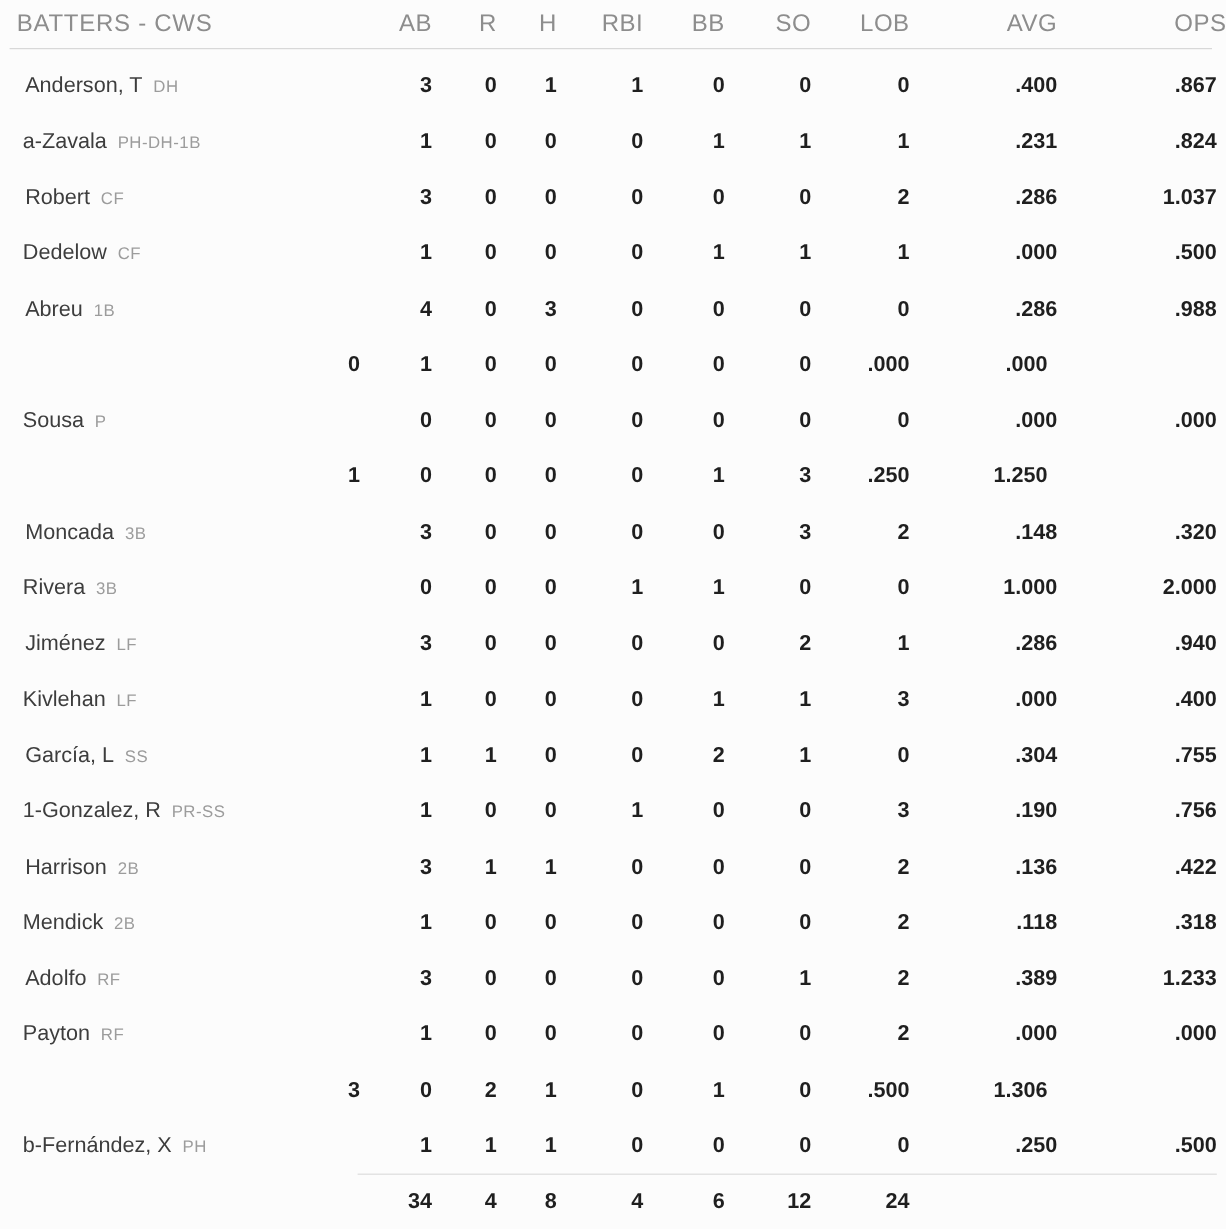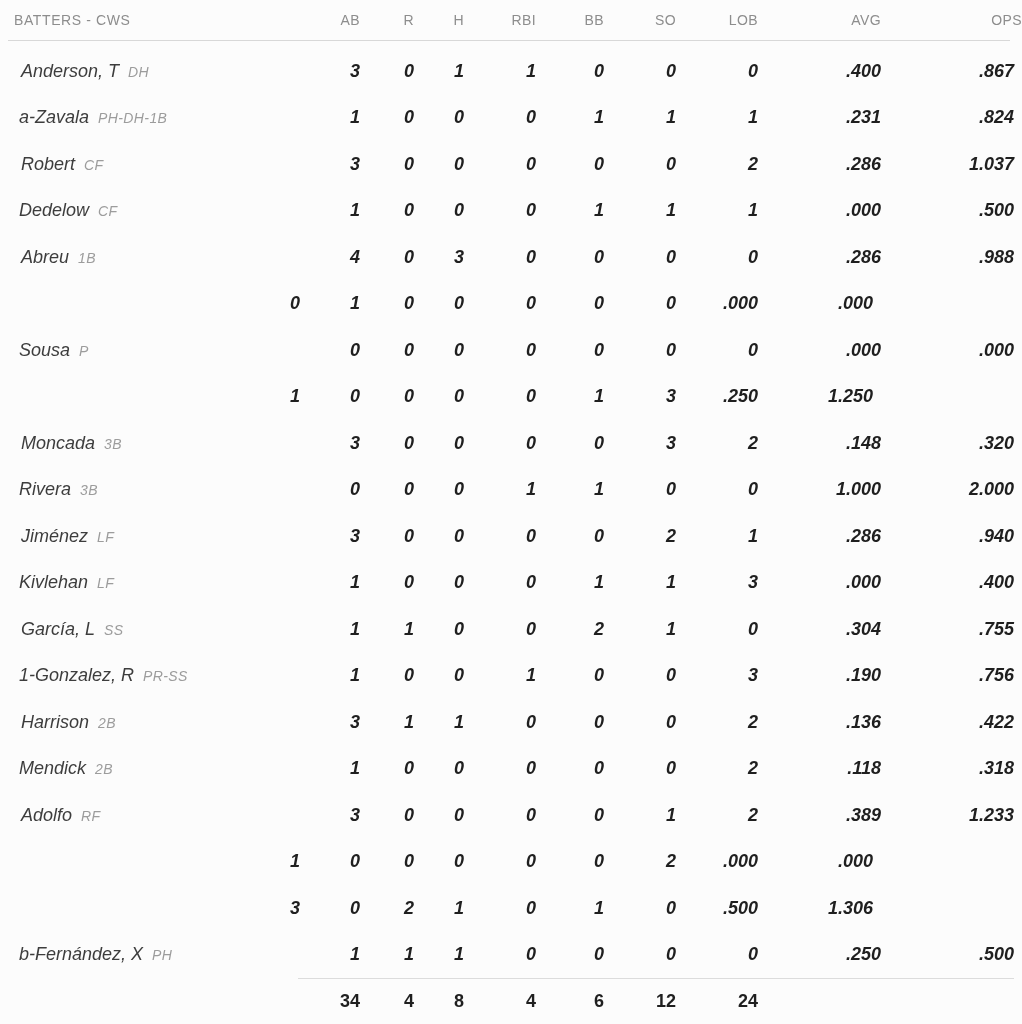--- a/index.html
+++ b/index.html
@@ -12,38 +12,38 @@
     font-family: "Liberation Sans", "DejaVu Sans", sans-serif;
     overflow: hidden;
   }
   .grid-row {
     display: grid;
     grid-template-columns: 300px 60px 54px 50px 72px 68px 72px 82px 123px 141px;
     align-items: center;
   }
   .header-row { height: 40px; }
   .header-cell {
-    font-size: 14px;
+    font-size: 20px;
     color: #8d8d8d;
     letter-spacing: 0.4px;
     text-align: right;
     white-space: nowrap;
   }
   .header-cell.title-cell {
     text-align: left;
     padding-left: 14px;
     letter-spacing: 0.6px;
   }
   .header-divider {
     height: 1px;
     background: #d8d8d8;
     margin: 0 12px 0 8px;
   }
   .rows-wrap { padding-top: 7px; }
-  .batter-row { height: 46.5px; font-style: italic; }
+  .batter-row { height: 46.5px; }
   .player-cell {
     padding-left: 21px;
     white-space: nowrap;
     overflow: hidden;
   }
   .batter-row.sub .player-cell { padding-left: 19px; }
   .player-name {
     font-size: 18px;
     font-weight: 500;
     color: #3d3d3d;
@@ -287,20 +287,21 @@
         <div class="stat-cell">0</div>
         <div class="stat-cell">0</div>
         <div class="stat-cell">0</div>
         <div class="stat-cell">0</div>
         <div class="stat-cell">1</div>
         <div class="stat-cell">2</div>
         <div class="stat-cell">.389</div>
         <div class="stat-cell last">1.233</div>
       </div>
       <div class="grid-row batter-row sub">
+        <div class="player-cell"><span class="player-name">Payton</span><span class="player-pos">RF</span></div>
         <div class="stat-cell">1</div>
         <div class="stat-cell">0</div>
         <div class="stat-cell">0</div>
         <div class="stat-cell">0</div>
         <div class="stat-cell">0</div>
         <div class="stat-cell">0</div>
         <div class="stat-cell">2</div>
         <div class="stat-cell">.000</div>
         <div class="stat-cell last">.000</div>
       </div>

